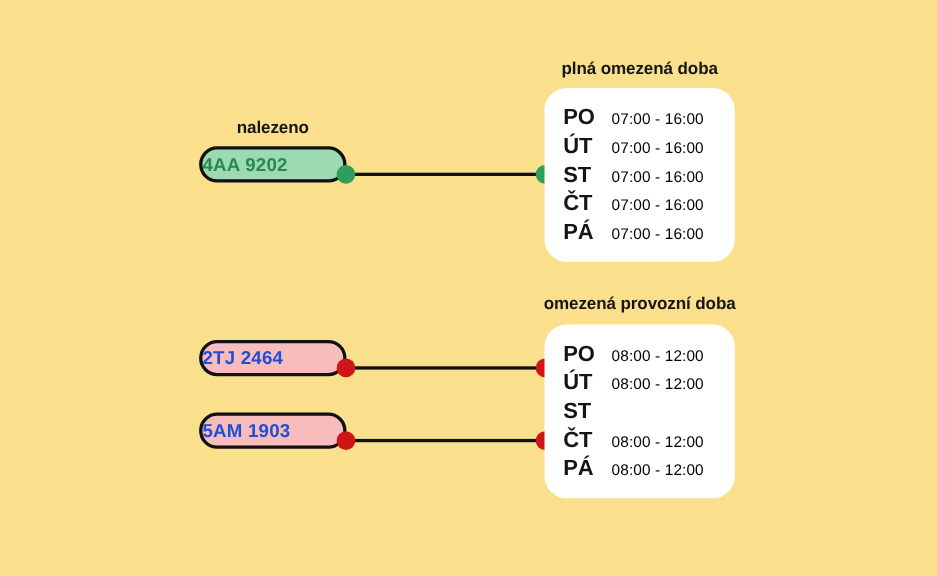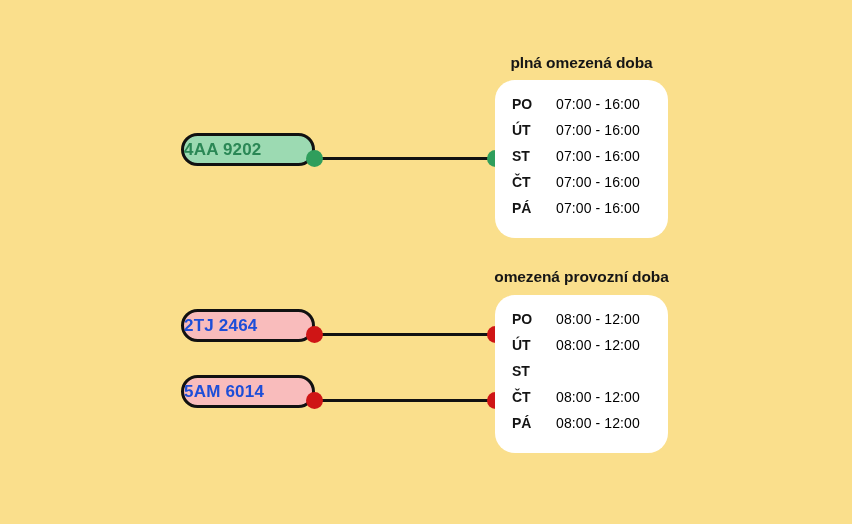--- a/index.html
+++ b/index.html
@@ -81,54 +81,55 @@
     padding: 16px 0 16px 0;
   }
   .card-row {
     display: flex;
     align-items: baseline;
     height: 26px;
     padding-left: 17px;
   }
   .day {
     width: 44px;
-    font-size: 14px;
+    font-size: 20px;
     font-weight: bold;
     color: #141414;
     flex: none;
   }
   .time {
     font-size: 14px;
     font-weight: normal;
     color: #000000;
     letter-spacing: 0.1px;
     white-space: nowrap;
   }
 </style>
 </head>
 <body>
 
 <div id="stage">
 
+  <div class="caption center" style="left:181px; top:108px; width:134px;">nalezeno</div>
 
   <div class="pill found" style="left:181px; top:133px;">
     <span>4AA 9202</span>
   </div>
 
   <div class="line" style="left:313px; top:157px; width:184px;"></div>
   <div class="dot green" style="left:306px; top:150px;"></div>
   <div class="dot green" style="left:487px; top:150px;"></div>
 
 
   <div class="pill notfound" style="left:181px; top:309px;">
     <span>2TJ 2464</span>
   </div>
 
   <div class="pill notfound" style="left:181px; top:375px;">
-    <span>5AM 6014</span>
+    <span>5AM 1903</span>
   </div>
 
   <div class="line" style="left:313px; top:333px; width:184px;"></div>
   <div class="dot red" style="left:306px; top:326px;"></div>
   <div class="dot red" style="left:487px; top:326px;"></div>
 
   <div class="line" style="left:313px; top:399px; width:184px;"></div>
   <div class="dot red" style="left:306px; top:392px;"></div>
   <div class="dot red" style="left:487px; top:392px;"></div>
 

